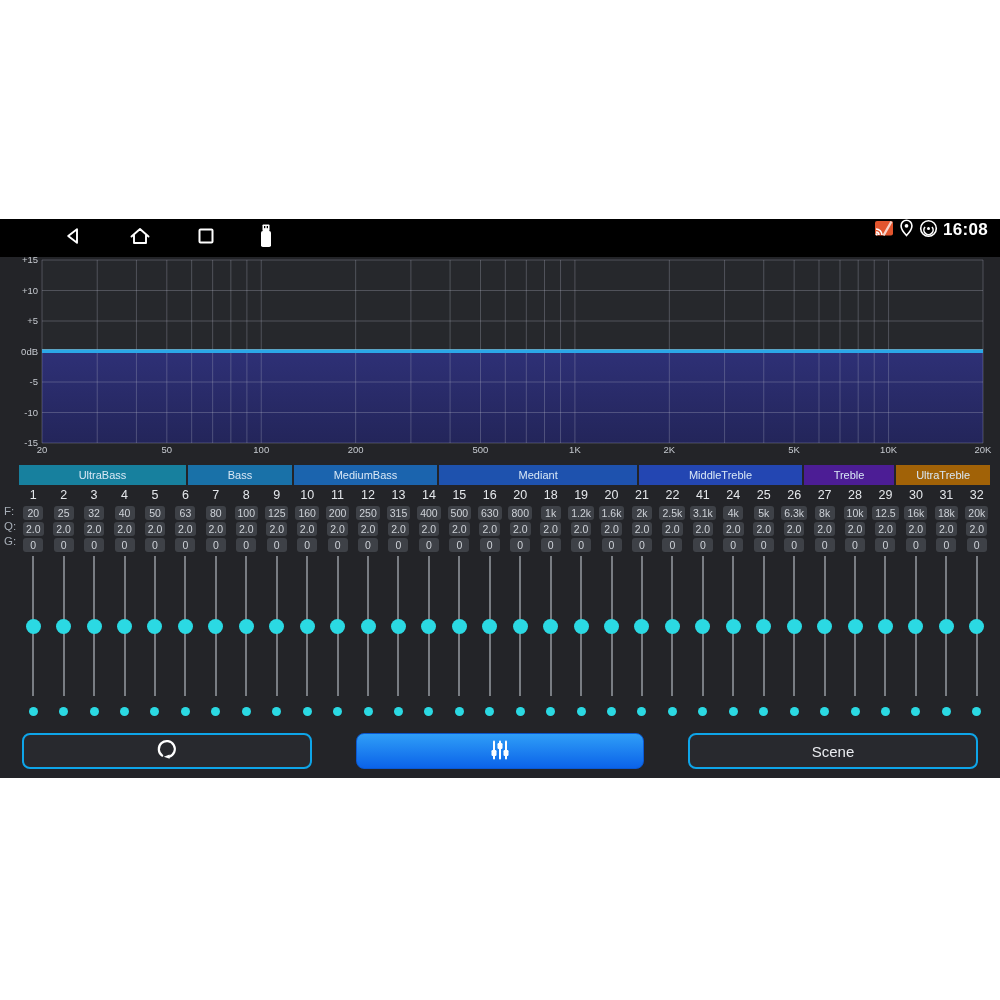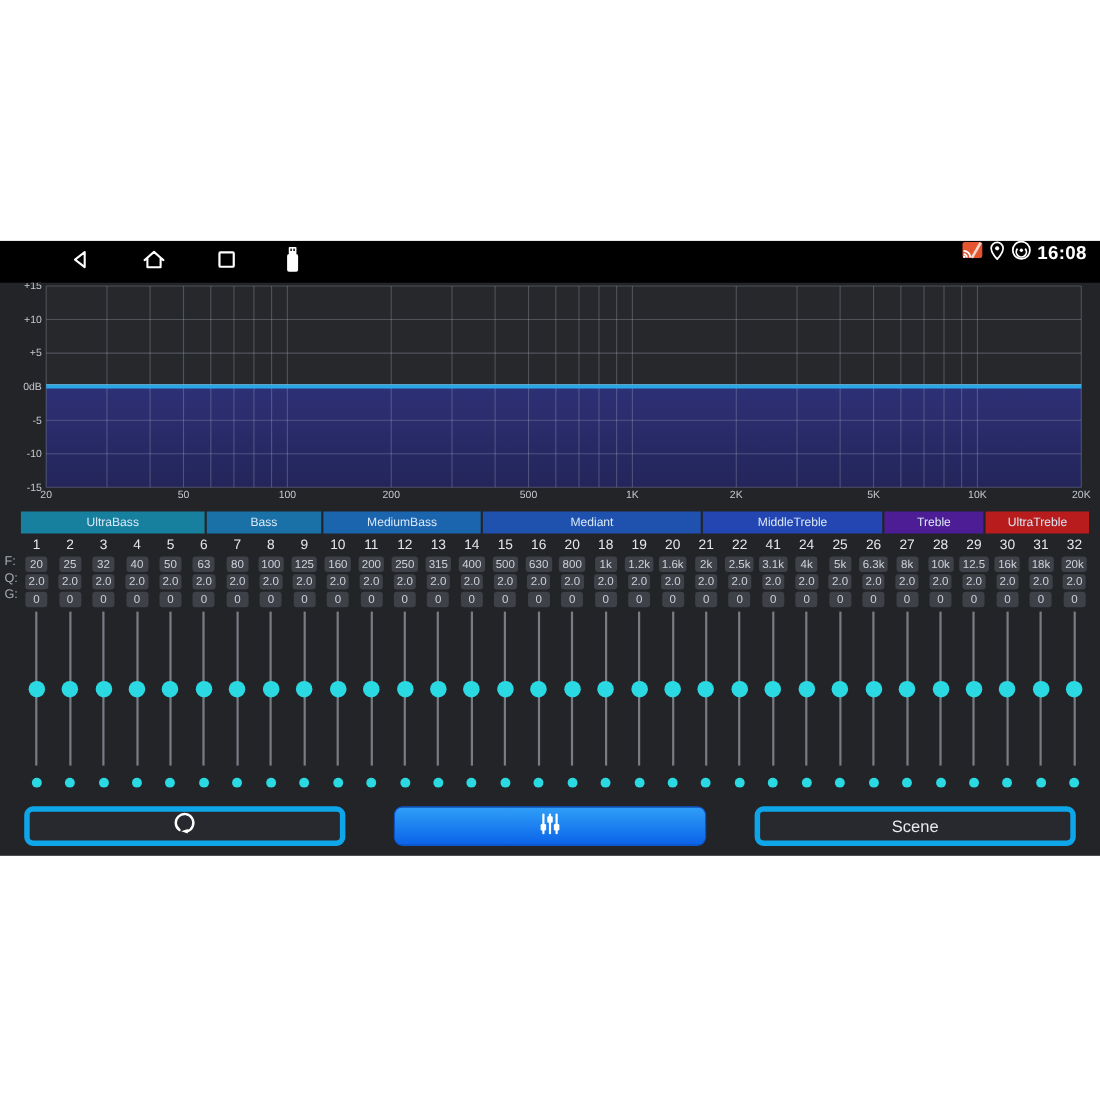--- a/index.html
+++ b/index.html
@@ -28,21 +28,21 @@
   .num{height:17px;line-height:17px;font-size:12.5px;color:#e4e7eb;}
   .chip{box-sizing:border-box;min-width:20px;padding:0 3px;height:14px;line-height:14px;border-radius:3px;
         background:#3e4147;color:#ced2d8;font-size:10.5px;text-align:center;margin-top:2px;white-space:nowrap;}
   .slider{position:relative;width:100%;height:140px;margin-top:4px;}
   .track{position:absolute;left:50%;top:0;bottom:0;width:2px;margin-left:-1px;background:#797d83;}
   .knob{position:absolute;left:50%;width:15px;height:15px;margin-left:-7.5px;border-radius:50%;}
   .dot{width:9px;height:9px;border-radius:50%;margin-top:11px;}
 
   
   .button-row{position:absolute;top:514px;left:22px;right:22px;display:flex;gap:44px;}
-  .btn{flex:1;height:36px;border-radius:8px;background:#28292e;border:5px solid #0ea5e9;color:#e9ebef;
+  .btn{flex:1;height:36px;border-radius:8px;background:#28292e;border:2px solid #0ea5e9;color:#e9ebef;
        font-size:15px;display:flex;align-items:center;justify-content:center;box-sizing:border-box;}
   .btn.active{background:linear-gradient(#2f9ef7,#0b63e9);border:1px solid #0a58d2;}
 </style>
 </head>
 <body>
 
 <div class="screen">
 
   <div class="status-bar">
     <div class="nav-icon" style="left:53px;">
@@ -182,21 +182,21 @@
       </div>
       <div class="band-seg" style="flex-grow: 8; background: rgb(30, 82, 174);">
         <span>Mediant</span>
       </div>
       <div class="band-seg" style="flex-grow: 5; background: rgb(35, 70, 178); align-items: center;">
         <span>MiddleTreble</span>
       </div>
       <div class="band-seg" style="flex-grow: 3; background: #4c1d95;">
         <span>Treble</span>
       </div>
-      <div class="band-seg" style="flex-grow: 2; background: #b91c1c;">
+      <div class="band-seg" style="flex-grow: 2; background: #a16207;">
         <span>UltraTreble</span>
       </div>
     </div>
 
   <div class="fqg" style="top:285px;">F:</div>
   <div class="fqg" style="top:300px;">Q:</div>
   <div class="fqg" style="top:315px;">G:</div>
 
   <div class="eq-columns">
       <div class="col">

